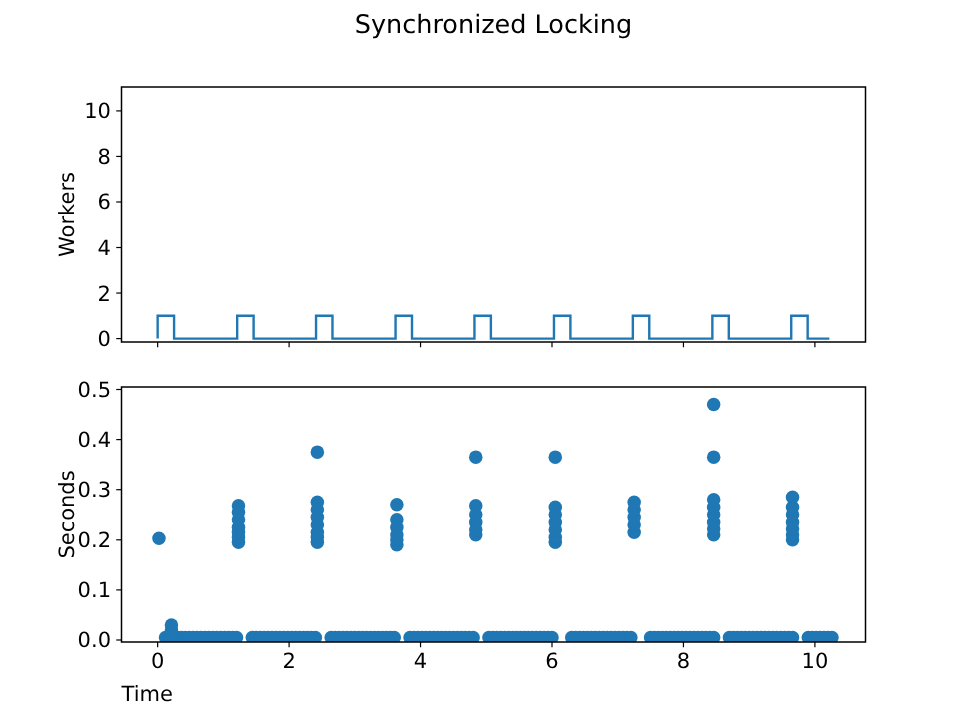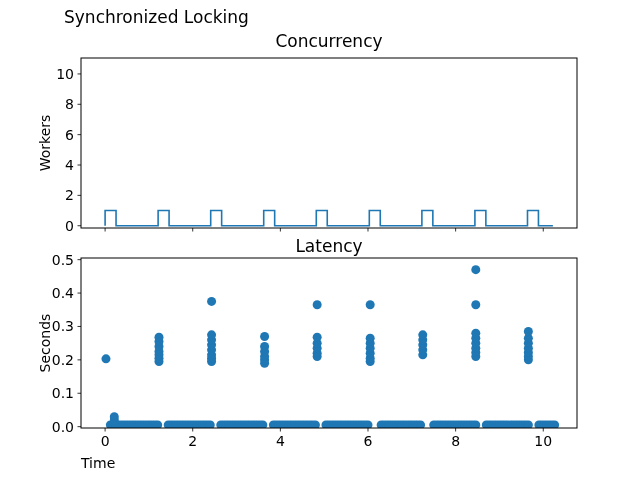--- a/index.html
+++ b/index.html
@@ -6,21 +6,21 @@
   .figure{
     position:relative;
     width:640px;height:480px;
     background:#ffffff;
     font-family:"DejaVu Sans", sans-serif;
     color:#000;
     overflow:hidden;
   }
   .figure svg{position:absolute;left:0;top:0;}
   .txt{position:absolute;white-space:nowrap;}
-  .suptitle{left:64px;top:7px;width:496px;text-align:left;font-size:17px;}
+  .suptitle{left:81px;top:7px;width:496px;text-align:center;font-size:17px;}
   .axtitle-top{left:81px;top:31px;width:496px;text-align:center;font-size:17px;}
   .axtitle-bottom{left:81px;top:236px;width:496px;text-align:center;font-size:17px;}
   .ylabel{font-size:14px;transform:translate(-50%,-50%) rotate(-90deg);}
   .ylabel-top{left:45px;top:143px;}
   .ylabel-bottom{left:45px;top:343px;}
   .xlabel{left:81px;top:455px;width:496px;text-align:left;font-size:14px;}
 </style>
 </head>
 <body>
 
@@ -281,19 +281,17 @@
       <text x="74" y="364.8664047151277" text-anchor="end" font-size="14px" fill="#000" font-family="&quot;DejaVu Sans&quot;, sans-serif">0.2</text>
       <line x1="77.5" y1="326.46758349705306" x2="81" y2="326.46758349705306" stroke="#000" stroke-width="0.8"></line>
       <text x="74" y="331.46758349705306" text-anchor="end" font-size="14px" fill="#000" font-family="&quot;DejaVu Sans&quot;, sans-serif">0.3</text>
       <line x1="77.5" y1="293.0687622789784" x2="81" y2="293.0687622789784" stroke="#000" stroke-width="0.8"></line>
       <text x="74" y="298.0687622789784" text-anchor="end" font-size="14px" fill="#000" font-family="&quot;DejaVu Sans&quot;, sans-serif">0.4</text>
       <line x1="77.5" y1="259.66994106090374" x2="81" y2="259.66994106090374" stroke="#000" stroke-width="0.8"></line>
       <text x="74" y="264.66994106090374" text-anchor="end" font-size="14px" fill="#000" font-family="&quot;DejaVu Sans&quot;, sans-serif">0.5</text>
     </svg>
 
   <div class="txt suptitle">Synchronized Locking</div>
-  <div class="txt axtitle-top">Concurrency</div>
-  <div class="txt axtitle-bottom">Latency</div>
 
   <div class="txt ylabel ylabel-top">Workers</div>
   <div class="txt ylabel ylabel-bottom">Seconds</div>
   <div class="txt xlabel">Time</div>
 </div>
 
 </body></html>

